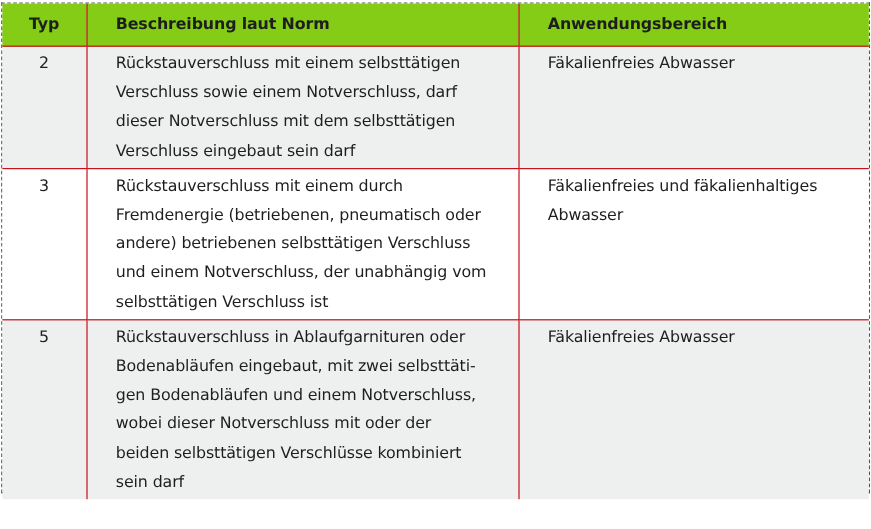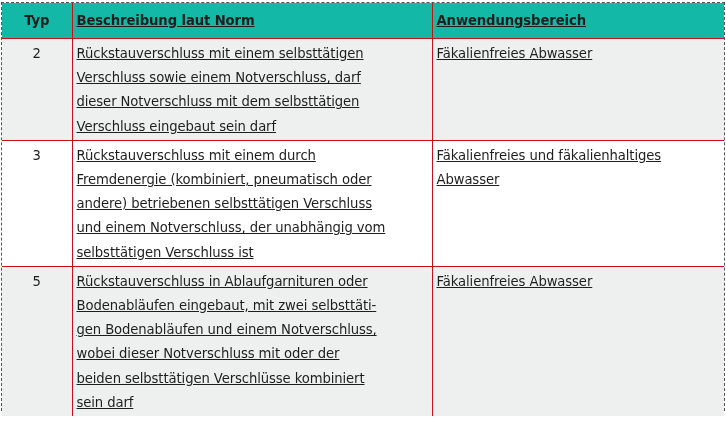--- a/index.html
+++ b/index.html
@@ -39,33 +39,33 @@
       vertical-align: top;
       padding: 0;
       font-size: 13.2px;
       letter-spacing: -0.1px;
     }
     th {
       font-weight: bold;
       text-align: left;
       height: 35px;
       line-height: 35px;
-      background: #14b8a6;
+      background: #84cc16;
       border-bottom: 1.5px solid #c4111b;
     }
     th.typ { text-align: center; }
     td {
       line-height: 24.2px;
       border-bottom: 1.5px solid #c4111b;
     }
     tr.last td { border-bottom: none; }
     .v1 { border-right: 1.5px solid #c4111b; }
     .v2 { border-right: 1.5px solid #c4111b; }
     td.typ { text-align: center; }
-    .pad { padding-left: 4px; padding-right: 8px; text-decoration: underline; }
+    .pad { padding-left: 24px; padding-right: 8px; }
     td.pad, td.typ { padding-top: 3px; padding-bottom: 1px; }
     tr.shade td { background: #eeefef; }
     tr.plain td { background: #ffffff; }
     .line { display: block; white-space: nowrap; }
   </style>
 </head>
 <body>
 
 <div class="frame">
   <table>
@@ -91,21 +91,21 @@
           <span class="line">Verschluss eingebaut sein darf</span>
         </td>
         <td class="pad">
           <span class="line">Fäkalienfreies Abwasser</span>
         </td>
       </tr>
       <tr class="plain" style="height:124px;">
         <td class="typ v1">3</td>
         <td class="pad v2">
           <span class="line">Rückstauverschluss mit einem durch</span>
-          <span class="line">Fremdenergie (kombiniert, pneumatisch oder</span>
+          <span class="line">Fremdenergie (betriebenen, pneumatisch oder</span>
           <span class="line">andere) betriebenen selbsttätigen Verschluss</span>
           <span class="line">und einem Notverschluss, der unabhängig vom</span>
           <span class="line">selbsttätigen Verschluss ist</span>
         </td>
         <td class="pad">
           <span class="line">Fäkalienfreies und fäkalienhaltiges</span>
           <span class="line">Abwasser</span>
         </td>
       </tr>
       <tr class="shade last" style="height:146px;">

